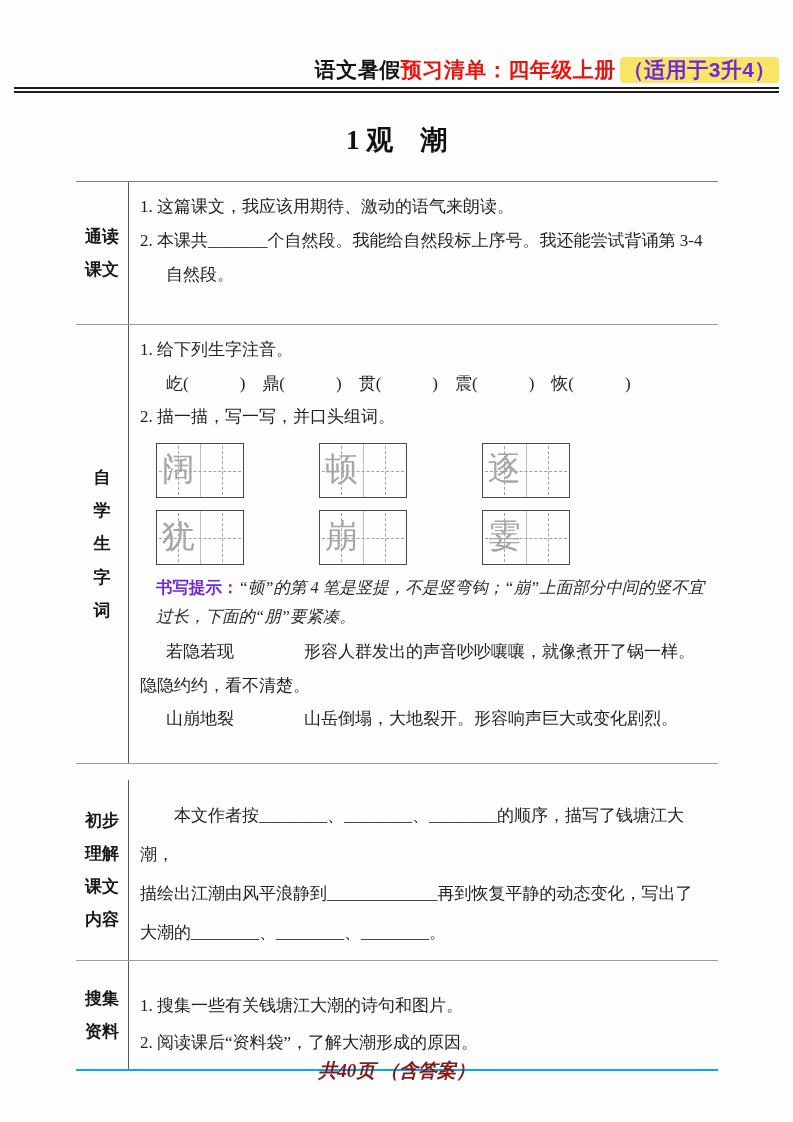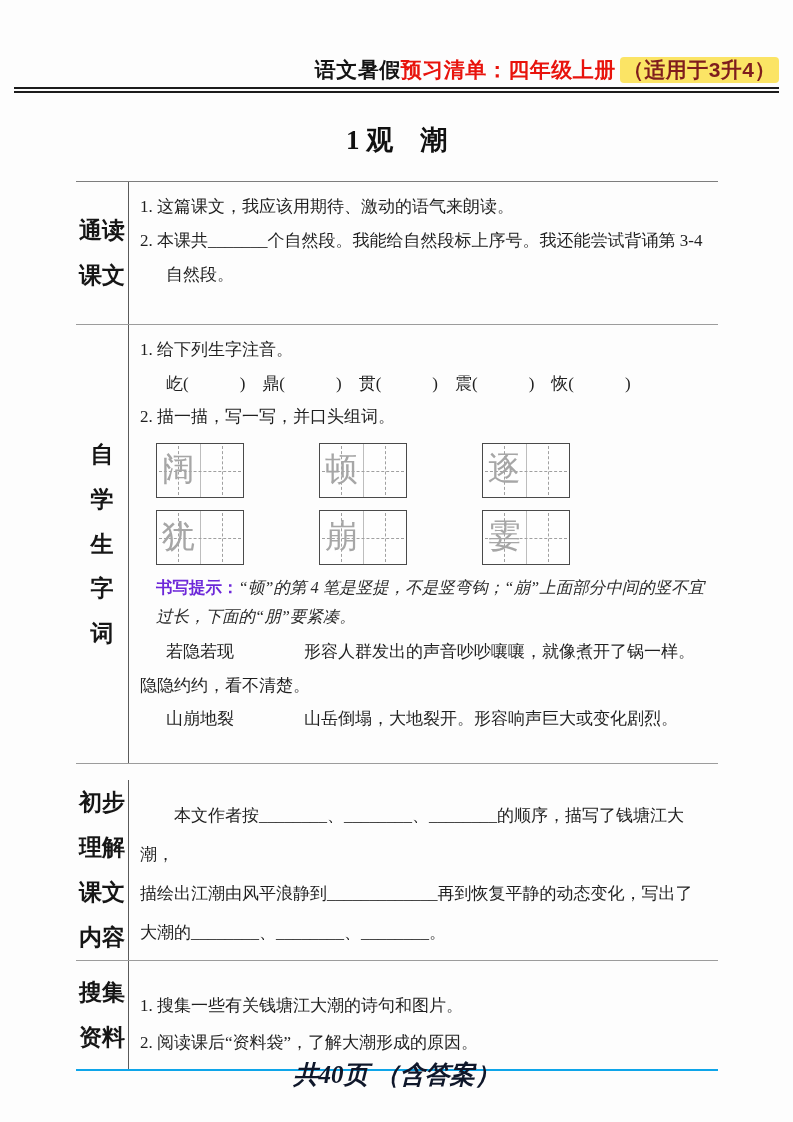--- a/index.html
+++ b/index.html
@@ -17,21 +17,21 @@
   
   .header {
     position:absolute; top:56px; right:14px;
     font-family:"Liberation Sans","DejaVu Sans",sans-serif;
     font-weight:bold; font-size:21px; letter-spacing:0.5px;
     white-space:nowrap;
   }
   .header .hdr-black { color:#141414; }
   .header .hdr-red   { color:#e8130c; }
   .header .hdr-badge {
-    color:#7f1d1d; background:#fbe465;
+    color:#6d28d9; background:#fbe465;
     padding:1px 3px 2px 3px; border-radius:4px; margin-left:4px;
   }
   .rule {
     position:absolute; top:87px; left:14px; right:14px; height:6px;
     border-top:2px solid #1c1c1c; border-bottom:2px solid #1c1c1c;
   }
 
   
   .title {
     position:absolute; top:122px; left:0; width:100%;
@@ -44,21 +44,21 @@
     border-top:1px solid #7d7d7d;
     font-size:17px;
   }
   .row { display:flex; border-bottom:1px solid #9c9c9c; }
   .row:last-child { border-bottom:2px solid #0ea5e9; }
   .label-cell {
     width:53px; flex:0 0 53px;
     border-right:1px solid #5a5a5a;
     display:flex; flex-direction:column; justify-content:center; 
     font-family:"Liberation Sans","DejaVu Sans",sans-serif;
-    font-weight:bold; font-size:23px; color:#161616; line-height:1.95;
+    font-weight:bold; font-size:17px; color:#161616; line-height:1.95;
     text-align:center;
   }
   .content-cell { flex:1; padding:8px 8px 8px 11px; line-height:34px; }
 
   .hang { padding-left:26px; text-indent:-26px; }
 
   
   .row-readthrough { min-height:143px; }
 
   
@@ -104,21 +104,21 @@
   .para-line { display:block; }
   .para-line.indent-first { text-indent:2em; }
 
   
   .row-collect { min-height:110px; }
   .row-collect .content-cell { display:flex; flex-direction:column; justify-content:flex-end; line-height:37px; }
 
   
   .footer {
     position:absolute; top:1058px; left:0; width:100%;
-    text-align:center; font-weight:bold; font-size:25px; color:#0f172a;
+    text-align:center; font-weight:bold; font-size:19px; color:#7f1d1d;
     font-style:italic;
   }
 </style>
 </head>
 <body>
 
 <div class="page">
 
   <div class="header">
     <span class="hdr-black">语文暑假</span><span class="hdr-red">预习清单：四年级上册</span><span class="hdr-badge">（适用于3升4）</span>

